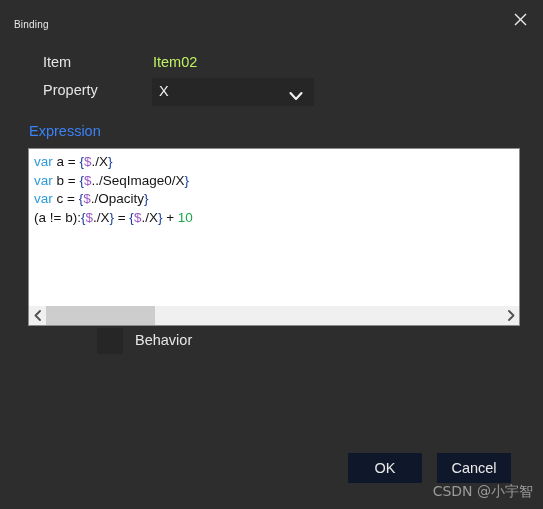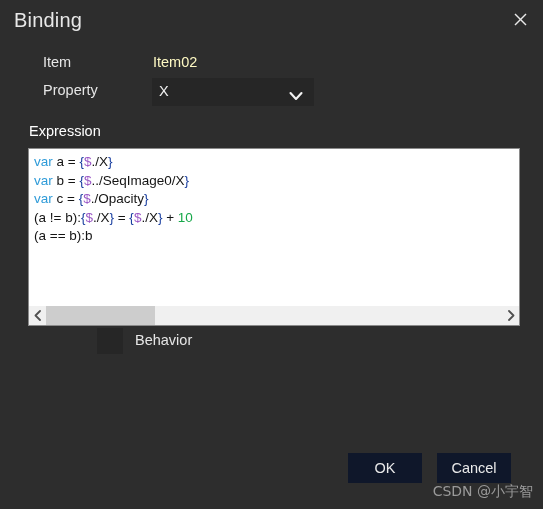--- a/index.html
+++ b/index.html
@@ -19,22 +19,22 @@
   
   .titlebar {
     position: absolute;
     top: 0; left: 0;
     width: 543px;
     height: 38px;
   }
   .title-text {
     position: absolute;
     left: 14px;
-    top: 9px;
-    font-size: 20px;
+    top: 19px;
+    font-size: 10px;
     color: #e8e8e8;
     letter-spacing: 0.2px;
   }
   .close-btn {
     position: absolute;
     right: 10px;
     top: 6px;
     width: 26px;
     height: 26px;
     display: flex;
@@ -59,21 +59,21 @@
     left: 43px;
     top: 2px;
     font-size: 14.5px;
     color: #e6e6e6;
   }
   .field-value {
     position: absolute;
     left: 153px;
     top: 2px;
     font-size: 14.5px;
-    color: #fef9c3;
+    color: #bef264;
   }
 
   
   .combo {
     position: absolute;
     left: 152px;
     top: -2px;
     width: 162px;
     height: 28px;
     background: #262626;
@@ -95,21 +95,21 @@
     width: 14px;
     height: 10px;
   }
 
   
   .expression-label {
     position: absolute;
     left: 29px;
     top: 123px;
     font-size: 14.5px;
-    color: #ffffff;
+    color: #3b82f6;
   }
 
   .editor {
     position: absolute;
     left: 28px;
     top: 148px;
     width: 492px;
     height: 178px;
     background: #ffffff;
     border: 1px solid #8a8a8a;
@@ -271,21 +271,20 @@
 </div>
 
 <div class="expression-label">Expression</div>
 
 <div class="editor">
   <div class="code-area" id="code-area">
       <div class="code-line"><span class="tok-kw">var</span><span class="tok-plain"> a = </span><span class="tok-brace">{</span><span class="tok-dollar">$</span><span class="tok-plain">./X</span><span class="tok-brace">}</span></div>
       <div class="code-line"><span class="tok-kw">var</span><span class="tok-plain"> b = </span><span class="tok-brace">{</span><span class="tok-dollar">$</span><span class="tok-plain">../SeqImage0/X</span><span class="tok-brace">}</span></div>
       <div class="code-line"><span class="tok-kw">var</span><span class="tok-plain"> c = </span><span class="tok-brace">{</span><span class="tok-dollar">$</span><span class="tok-plain">./Opacity</span><span class="tok-brace">}</span></div>
       <div class="code-line"><span class="tok-plain">(a != b):</span><span class="tok-brace">{</span><span class="tok-dollar">$</span><span class="tok-plain">./X</span><span class="tok-brace">}</span><span class="tok-plain"> = </span><span class="tok-brace">{</span><span class="tok-dollar">$</span><span class="tok-plain">./X</span><span class="tok-brace">}</span><span class="tok-plain"> + </span><span class="tok-num">10</span></div>
-      <div class="code-line"><span class="tok-plain">(a == b):b</span></div>
     </div>
 
   <div class="hscroll">
     <div class="scroll-arrow left">
       <svg width="8" height="11" viewBox="0 0 8 11">
         <polyline points="6,1 1.5,5.5 6,10" fill="none" stroke="#505050" stroke-width="1.8" stroke-linecap="round" stroke-linejoin="round"></polyline>
       </svg>
     </div>
     <div class="scroll-track">
       <div class="scroll-thumb" style="width: 109.44px; left: 0px;"></div>

